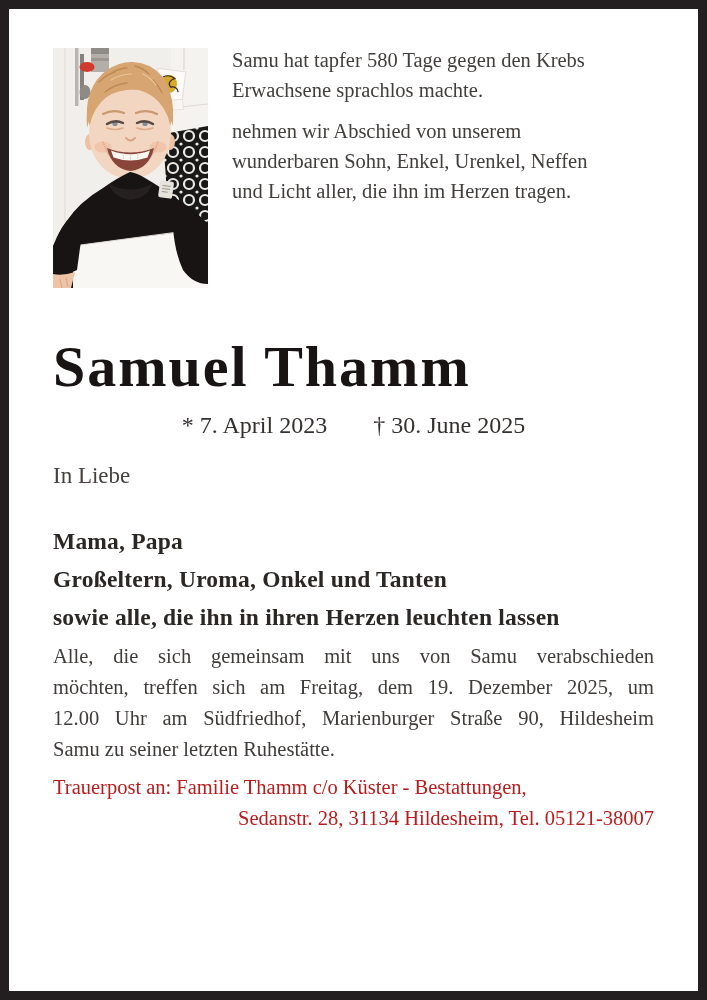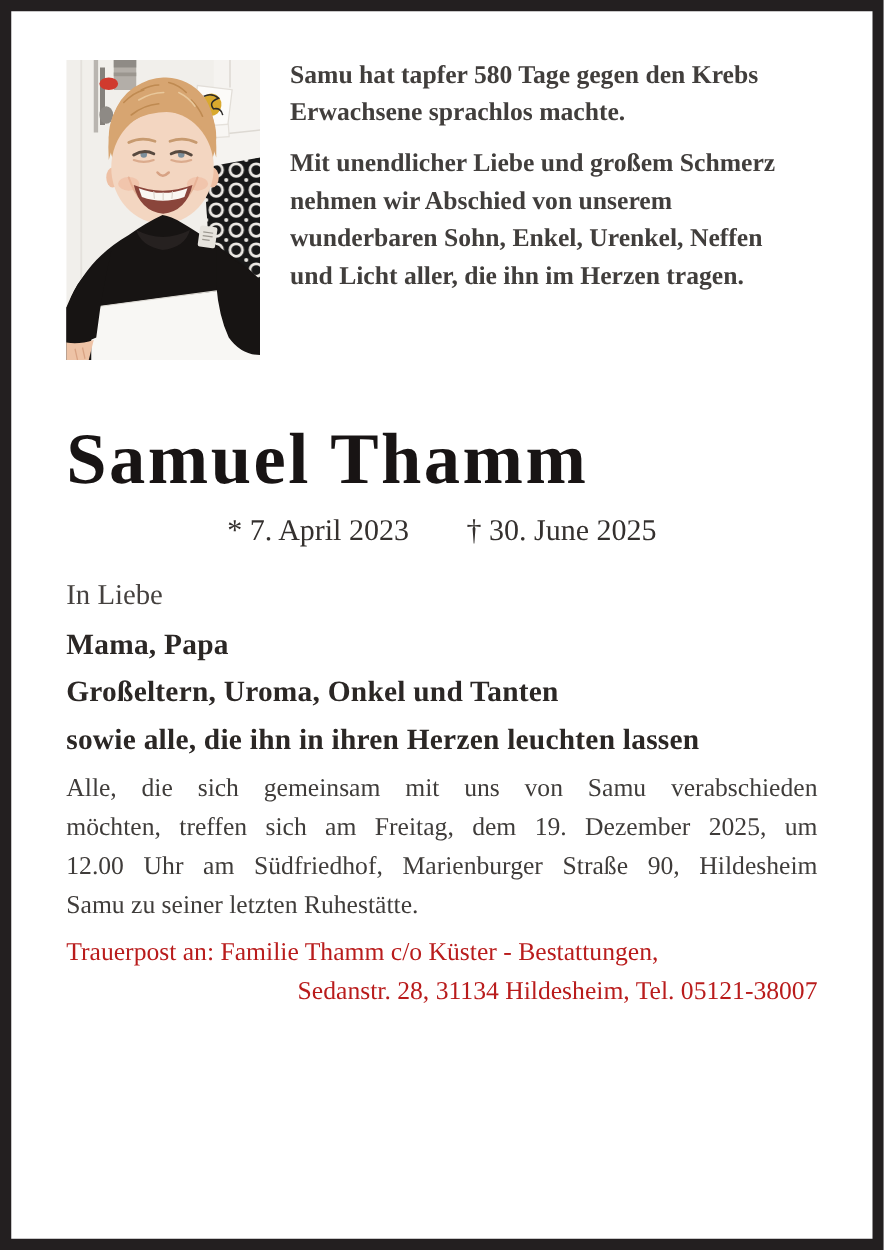--- a/index.html
+++ b/index.html
@@ -11,35 +11,35 @@
     border:9px solid #231f20;
     padding:0 44px;
     background:#ffffff;
     overflow:hidden;
     font-family:"Liberation Serif", serif;
     color:#3f3c3a;
   }
   .top-row{display:flex;margin-top:36px;}
   .photo-wrap{flex:0 0 155px;margin-top:3px;width:155px;height:240px;}
   .photo-wrap svg{display:block;width:155px;height:240px;}
-  .intro{margin-left:24px;font-size:20.5px;line-height:30px;color:#413e3c;font-weight:bold;}
+  .intro{margin-left:24px;font-size:20.5px;line-height:30px;color:#413e3c;}
   .intro .para2{margin-top:11px;}
   .line{white-space:nowrap;}
   .name{
     margin:50px 0 0;text-align:left;
     font-size:58px;line-height:58px;font-weight:bold;
     letter-spacing:2px;color:#181414;white-space:nowrap;
   }
   .dates{margin-top:14px;text-align:center;font-size:24px;line-height:30px;color:#34302e;white-space:nowrap;}
   .dates .spacer{display:inline-block;width:46px;}
   .grief{margin-top:34px;font-size:20.5px;line-height:31px;}
   .jline{text-align:justify;text-align-last:justify;white-space:nowrap;}
   .jlast{text-align:left;white-space:nowrap;}
   .in-liebe{margin-top:20px;font-size:23px;line-height:31px;color:#45413f;}
-  .family{margin-top:6px;font-size:23.5px;line-height:38px;font-weight:bold;color:#2b2725;letter-spacing:0.2px;}
+  .family{margin-top:31px;font-size:23.5px;line-height:38px;font-weight:bold;color:#2b2725;letter-spacing:0.2px;}
   .funeral{margin-top:5px;font-size:20.5px;line-height:31px;}
   .condolence{margin-top:7px;font-size:20.5px;line-height:31px;color:#b91c1c;}
   .condolence .l2{text-align:right;}
 </style>
 </head>
 <body>
 
 <div class="page">
 
   <div class="top-row">
@@ -155,21 +155,20 @@
           </g>
         </g>
       </svg>
     </div>
     <div class="intro">
       <div class="para1">
         <div class="line">Samu hat tapfer 580 Tage gegen den Krebs</div>
         <div class="line">Erwachsene sprachlos machte.</div>
       </div>
       <div class="para2">
-        <div class="line">Mit unendlicher Liebe und großem Schmerz</div>
         <div class="line">nehmen wir Abschied von unserem</div>
         <div class="line">wunderbaren Sohn, Enkel, Urenkel, Neffen</div>
         <div class="line">und Licht aller, die ihn im Herzen tragen.</div>
       </div>
     </div>
   </div>
 
   <h1 class="name">Samuel Thamm</h1>
 
   <div class="dates">

